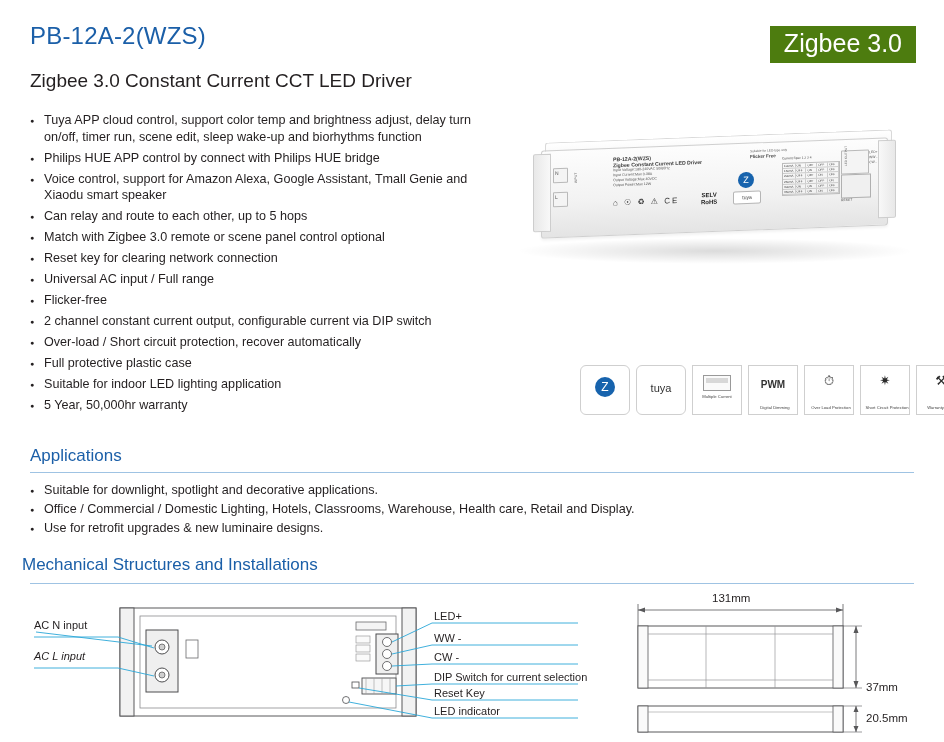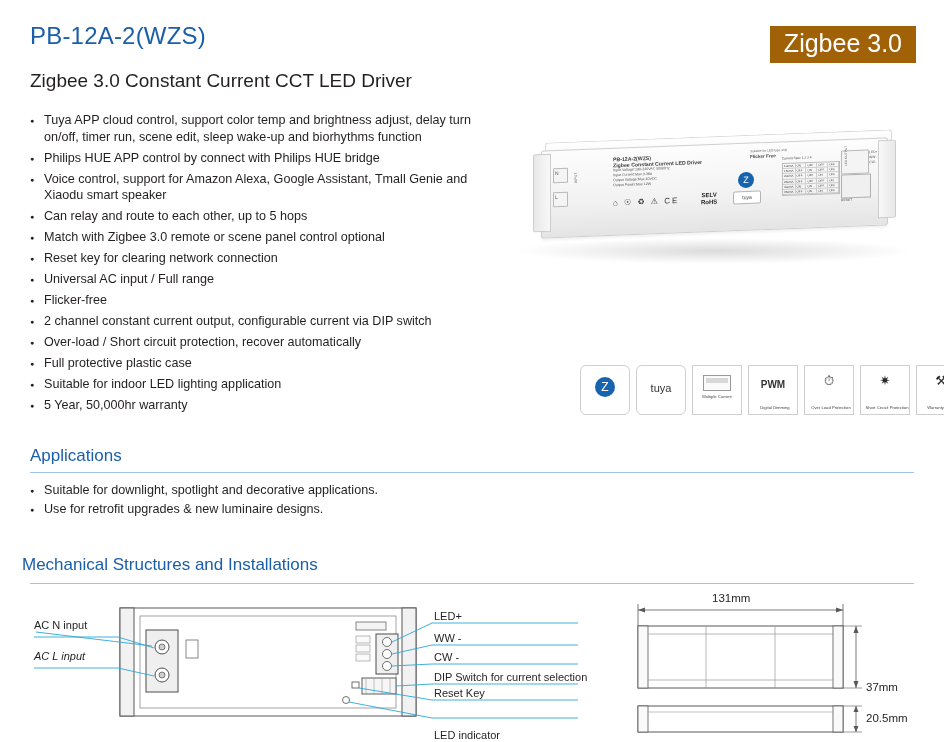--- a/index.html
+++ b/index.html
@@ -28,21 +28,21 @@
     left: 30px;
     top: 22px;
     font-size: 24px;
     color: #1b5fa8;
     letter-spacing: 0.2px;
   }
   .zigbee-badge {
     position: absolute;
     right: 28px;
     top: 26px;
-    background: #a16207;
+    background: #4d7c0f;
     color: #ffffff;
     font-size: 25px;
     padding: 4px 14px 7px 14px;
     line-height: 1.05;
   }
   .subtitle {
     position: absolute;
     left: 30px;
     top: 70px;
     font-size: 19px;
@@ -529,20 +529,21 @@
       <span class="cap" style="position:absolute;left:0;bottom:4px;width:100%;">Warranty
 5 years</span>
     </div>
   </div>
 
   <div class="section-h" style="left:30px; top:446px;">Applications</div>
   <div class="rule" style="top:472px;"></div>
 
   <div class="apps">
     <div class="item">Suitable for downlight, spotlight and decorative applications.</div>
+    <div class="item">Office / Commercial / Domestic Lighting, Hotels, Classrooms, Warehouse, Health care, Retail and Display.</div>
     <div class="item">Use for retrofit upgrades &amp; new luminaire designs.</div>
   </div>
 
   <div class="section-h" style="left:22px; top:555px;">Mechanical Structures and Installations</div>
   <div class="rule" style="top:583px;"></div>
 
   <div class="mech">
     <svg width="944" height="152" viewBox="0 0 944 152">
 
       <rect x="120" y="18" width="296" height="108" fill="#ffffff" stroke="#58585a" stroke-width="1"></rect>
@@ -630,21 +631,21 @@
     
     <div class="calloutTxt" style="left:34px; top:29px;">AC N input</div>
     <div class="calloutTxt" style="left:34px; top:60px;font-style:italic;">AC L input</div>
 
     
     <div class="calloutTxt" style="left:434px; top:20px;">LED+</div>
     <div class="calloutTxt" style="left:434px; top:42px;">WW -</div>
     <div class="calloutTxt" style="left:434px; top:61px;">CW -</div>
     <div class="calloutTxt" style="left:434px; top:81px;">DIP Switch for current selection</div>
     <div class="calloutTxt" style="left:434px; top:97px;">Reset Key</div>
-    <div class="calloutTxt" style="left:434px; top:115px;margin-top:24px;">LED indicator</div>
+    <div class="calloutTxt" style="left:434px; top:115px;">LED indicator</div>
 
     
     <div class="dimTxt" style="left:712px; top:2px;">131mm</div>
     <div class="dimTxt" style="left:866px; top:59px;margin-top:32px;">37mm</div>
     <div class="dimTxt" style="left:866px; top:122px;">20.5mm</div>
   </div>
 
 </div>
 
 </body></html>

